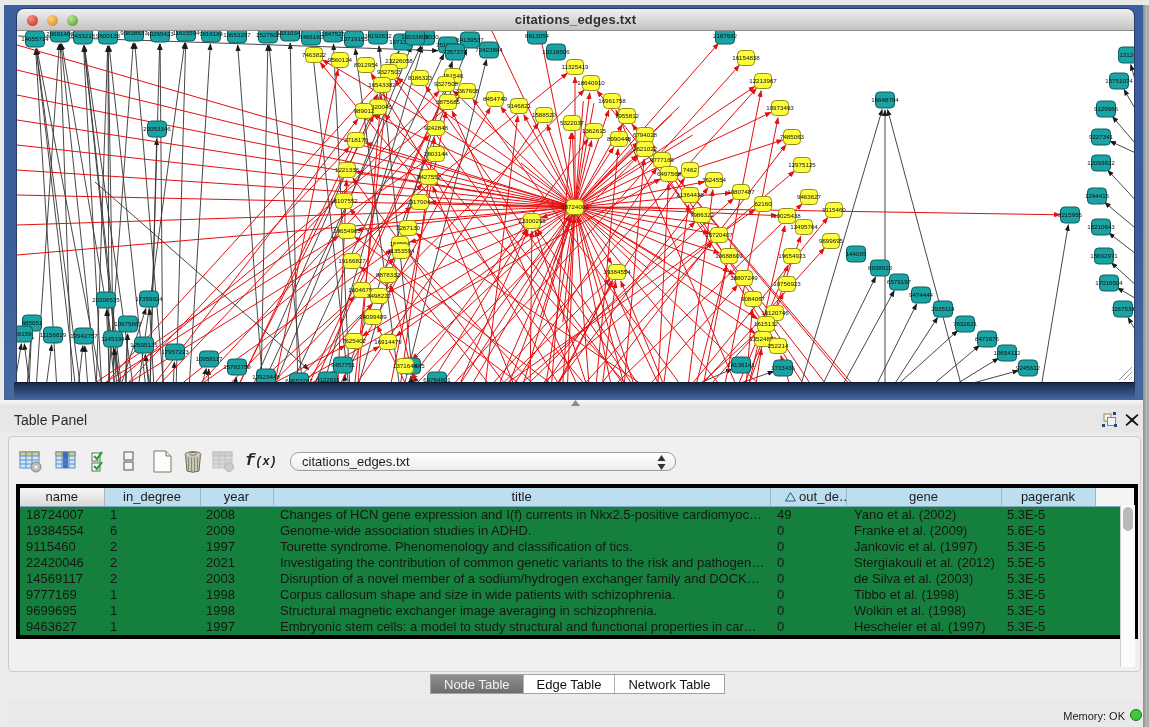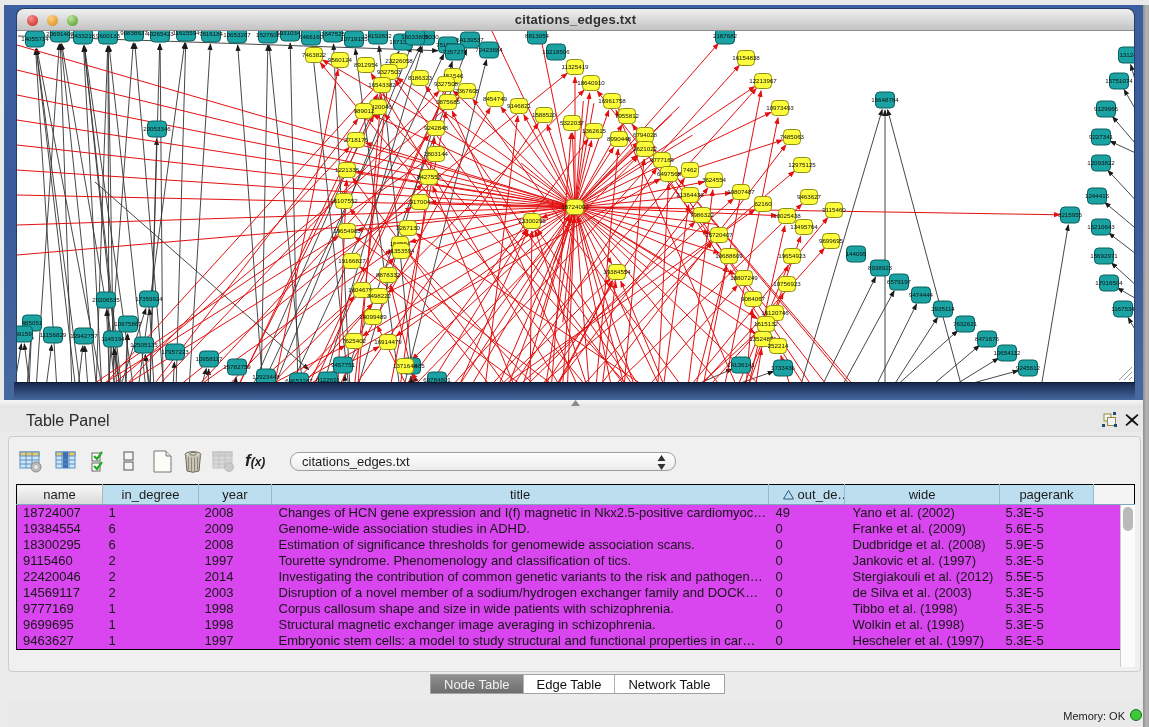--- a/index.html
+++ b/index.html
@@ -10,28 +10,28 @@
 #win{position:absolute;left:13px;top:4px;width:1117px;height:373px;border-radius:7px 7px 0 0;
  box-shadow:0 0 0 1px rgba(0,0,0,.35);}
 #titlebar{position:absolute;left:0;top:0;width:100%;height:22px;border-radius:7px 7px 0 0;
  background:linear-gradient(180deg,#f0f0f0 0%,#dcdcdc 45%,#c3c3c3 100%);
  border-bottom:1px solid #8e8e8e;}
 #title{position:absolute;left:0;top:3px;width:100%;text-align:center;font-size:13px;color:#303030;font-weight:bold;letter-spacing:.2px}
 .tl{position:absolute;top:6px;width:11px;height:11px;border-radius:50%}
 #splitter{position:absolute;left:0;top:400px;width:1149px;height:8px;background:linear-gradient(180deg,#f5f5f5,#e2e2e2)}
 #spArrow{position:absolute;left:571px;top:400px;z-index:5}
 #phead{position:absolute;left:0;top:408px;width:1149px;height:24px;background:#e7e7e7;}
-#phead .t{position:absolute;left:26px;top:4px;font-size:16px;color:#2b2b2b}
+#phead .t{position:absolute;left:14px;top:4px;font-size:14px;color:#2b2b2b}
 #pbody{position:absolute;left:0;top:432px;width:1143px;height:295px;background:#ebebeb}
 #cbox{position:absolute;left:8px;top:436px;width:1133px;height:236px;background:#f0f0f0;border:1px solid #ccc;border-radius:4px}
 #combo{position:absolute;left:290px;top:452px;width:386px;height:19px;border:1px solid #9e9e9e;border-radius:9px;
  background:linear-gradient(180deg,#fff,#ececec);font-size:13px;color:#1d1d1d;padding:1px 0 0 11px}
 #combo .ud{position:absolute;right:9px;top:2px}
 table{position:absolute;left:16px;top:484px;width:1008px;border-collapse:collapse;table-layout:fixed;
- font-size:13px;color:#161616;background:#d946ef;border:1px solid #000000}
+ font-size:13px;color:#161616;background:#15803d;border:4px solid #000000}
 th{height:20px;background:#bddeee;border-right:1px solid #93bccf;border-bottom:1px solid #7fa8bd;
  font-weight:normal;font-size:13px;color:#1c1c1c;overflow:hidden;white-space:nowrap}
 th.c1{background:linear-gradient(180deg,#f7f7f7,#d9d9d9);border-right:1px solid #b3b3b3}
 td{height:16px;line-height:16px;white-space:nowrap;overflow:hidden;padding:0 0 0 6px}
 td.c4{padding-left:7px}td.c5{padding-left:7px}td.c6{padding-left:8px}
 col.c1{width:86px}col.c2{width:96px}col.c3{width:73px}col.c4{width:497px}col.c5{width:76px}col.c6{width:155px}col.c7{width:94px}col.c8{width:41px}
 #vsb{position:absolute;left:1120px;top:505px;width:15px;height:162px;background:#fbfbfb;border-left:1px solid #ccc}
 #vsb .th{position:absolute;left:2px;top:2px;width:10px;height:24px;border-radius:5px;background:#b9b9b9}
 #tabs{position:absolute;left:430px;top:674px;height:20px;border:1px solid #a2a2a2;border-radius:0;background:#fff;
  font-size:13px;color:#101010;display:flex;overflow:hidden}
@@ -691,21 +691,21 @@
  <path d="M3.6 5.5 L5 21 Q11 23.5 17 21 L18.4 5.5" fill="#c9c5b4" stroke="#6b6759"></path>
  <path d="M6.5 7v13M9.5 7.5v14M12.5 7.5v14M15.5 7v13" stroke="#8d897a" fill="none"></path>
  <ellipse cx="11" cy="3.8" rx="3.4" ry="1.3" fill="#efece0" stroke="#6b6759"></ellipse>
 </svg>
 <svg class="ic" width="24" height="24" style="left:212px" opacity="0.45">
  <rect x="1" y="2" width="19" height="16" fill="#bdbdbd" stroke="#8a8a8a"></rect>
  <rect x="1" y="2" width="19" height="4" fill="#a8a8a8" stroke="#8a8a8a"></rect>
  <path d="M1 10h19M1 14h19M7 2v16M13 2v16" stroke="#8a8a8a" fill="none"></path>
  <circle cx="17" cy="17" r="4.5" fill="#9d9d9d" stroke="#777"></circle>
 </svg>
-<div class="ic" style="left:245px;top:451px;font-size:17px;color:#222;font-style:italic;font-weight:bold;font-family:Liberation Sans, sans-serif">f<span style="font-size:12px">(x)</span></div>
+<div class="ic" style="left:245px;top:451px;font-size:17px;color:#222;font-style:italic;font-weight:bold;font-family:Liberation Mono, monospace">f<span style="font-size:12px">(x)</span></div>
 
 <div id="combo">citations_edges.txt<svg class="ud" width="9" height="15">
       <polygon points="4.5,0 8.5,6 0.5,6" fill="#333"></polygon>
       <polygon points="0.5,9 8.5,9 4.5,15" fill="#333"></polygon>
     </svg></div>
 <table>
 <colgroup>
       <col class="c1">
       <col class="c2">
       <col class="c3">
@@ -717,64 +717,55 @@
     </colgroup>
 <tbody>
       <tr>
         <th class="c1">name</th>
         <th>in_degree</th>
         <th>year</th>
         <th>title</th>
         <th style="text-align:left;padding-left:14px"><svg width="11" height="10" style="vertical-align:-1px">
             <polygon points="5.5,0.5 10.5,9 0.5,9" fill="none" stroke="#2a5a7a"></polygon>
           </svg> out_de…</th>
-        <th>wide</th>
+        <th>gene</th>
         <th>pagerank</th>
         <th style="background:#f4f4f4;border-right:none"></th>
       </tr>
 <tr>
         <td class="c1">18724007</td>
         <td class="c2">1</td>
         <td class="c3">2008</td>
-        <td class="c4">Changes of HCN gene expression and I(f) magnetic in Nkx2.5‑positive cardiomyoc…</td>
+        <td class="c4">Changes of HCN gene expression and I(f) currents in Nkx2.5‑positive cardiomyoc…</td>
         <td class="c5">49</td>
         <td class="c6">Yano et al. (2002)</td>
         <td class="c7">5.3E‑5</td>
       </tr>
       <tr>
         <td class="c1">19384554</td>
         <td class="c2">6</td>
         <td class="c3">2009</td>
         <td class="c4">Genome‑wide association studies in ADHD.</td>
         <td class="c5">0</td>
         <td class="c6">Franke et al. (2009)</td>
         <td class="c7">5.6E‑5</td>
       </tr>
       <tr>
-        <td class="c1">18300295</td>
-        <td class="c2">6</td>
-        <td class="c3">2008</td>
-        <td class="c4">Estimation of significance thresholds for genomewide association scans.</td>
-        <td class="c5">0</td>
-        <td class="c6">Dudbridge et al. (2008)</td>
-        <td class="c7">5.9E‑5</td>
-      </tr>
-      <tr>
         <td class="c1">9115460</td>
         <td class="c2">2</td>
         <td class="c3">1997</td>
         <td class="c4">Tourette syndrome. Phenomenology and classification of tics.</td>
         <td class="c5">0</td>
         <td class="c6">Jankovic et al. (1997)</td>
         <td class="c7">5.3E‑5</td>
       </tr>
       <tr>
         <td class="c1">22420046</td>
         <td class="c2">2</td>
-        <td class="c3">2014</td>
+        <td class="c3">2021</td>
         <td class="c4">Investigating the contribution of common genetic variants to the risk and pathogen…</td>
         <td class="c5">0</td>
         <td class="c6">Stergiakouli et al. (2012)</td>
         <td class="c7">5.5E‑5</td>
       </tr>
       <tr>
         <td class="c1">14569117</td>
         <td class="c2">2</td>
         <td class="c3">2003</td>
         <td class="c4">Disruption of a novel member of a sodium/hydrogen exchanger family and DOCK…</td>

